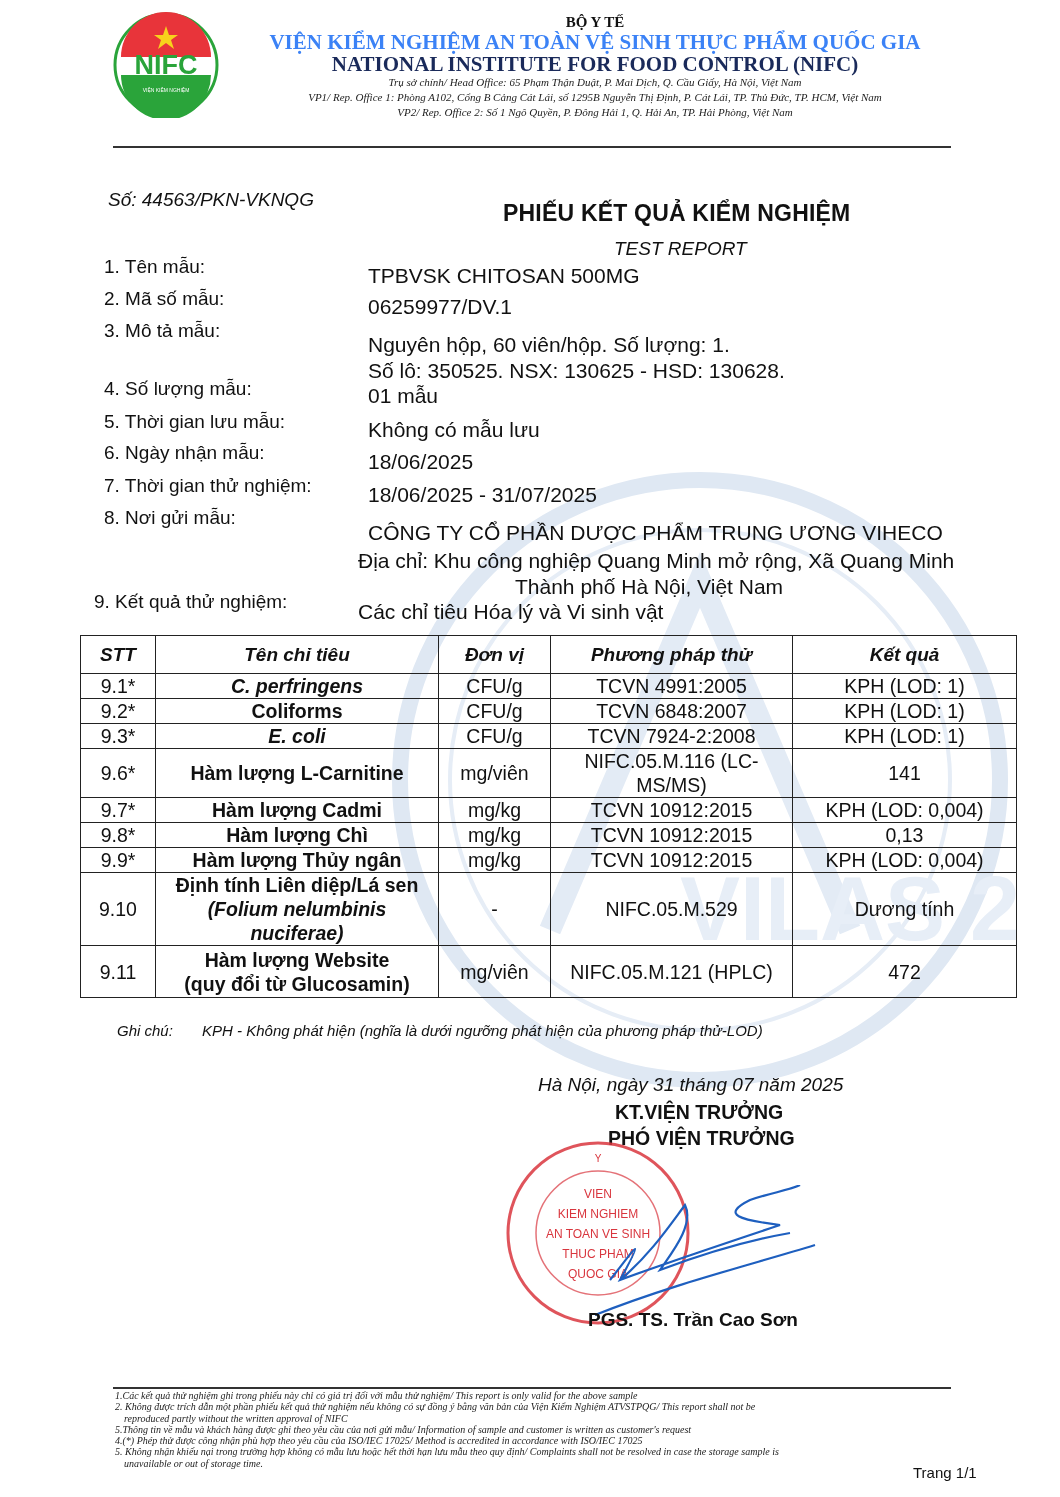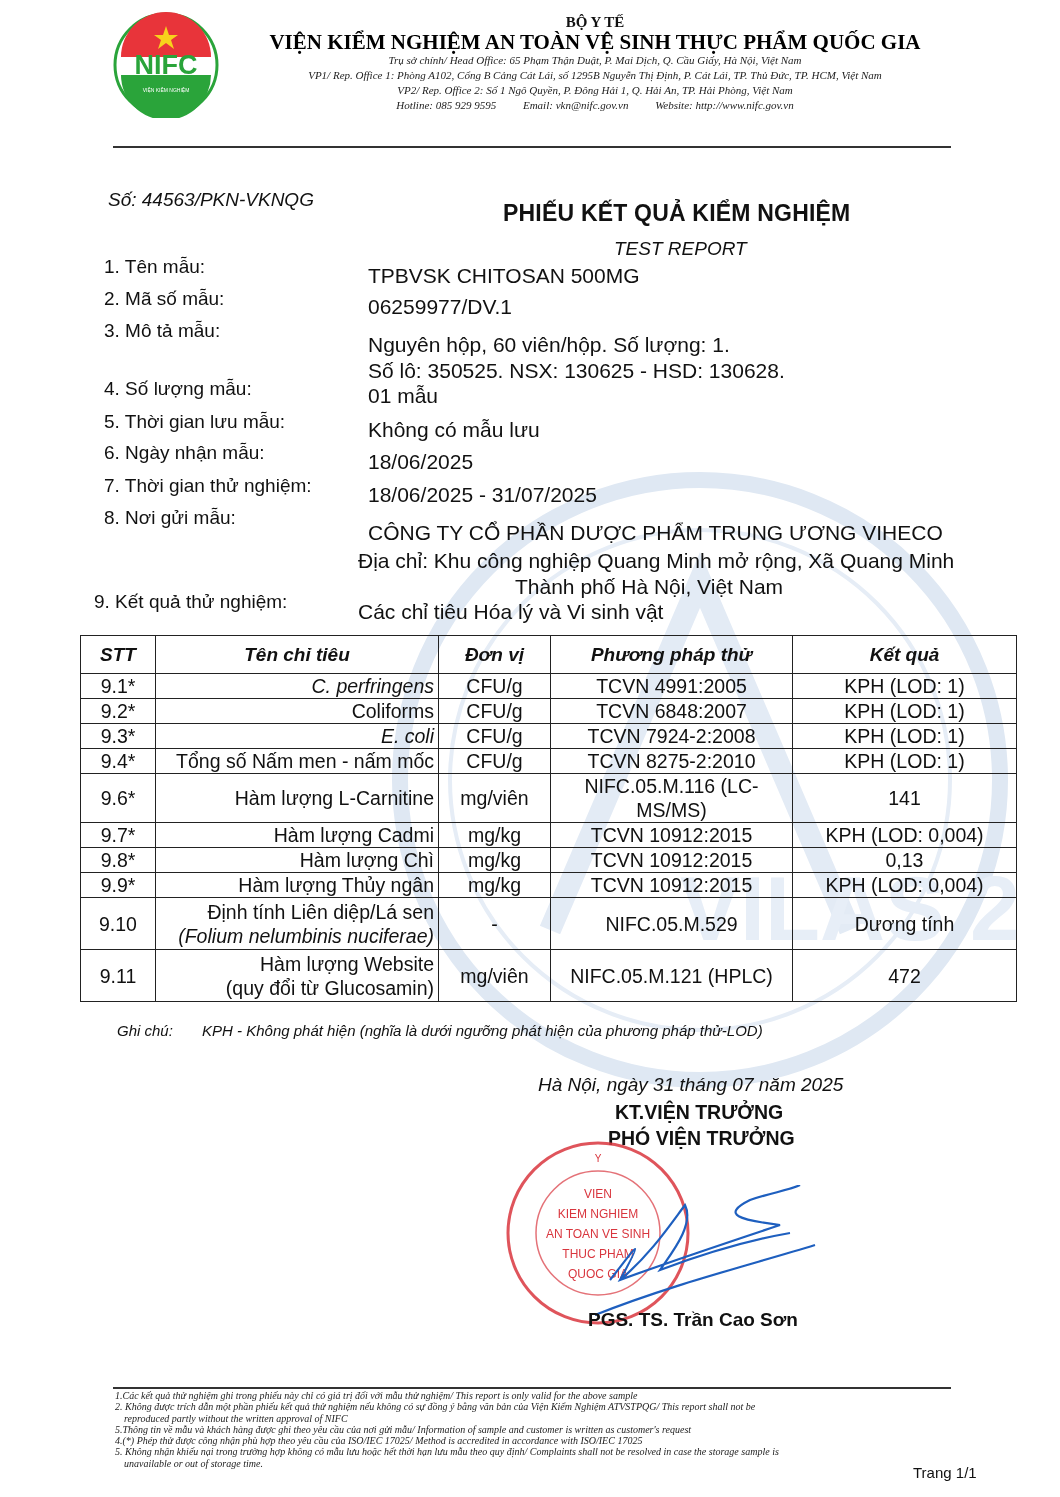--- a/index.html
+++ b/index.html
@@ -6,39 +6,39 @@
   html, body { width: 1060px; height: 1497px; background: #ffffff; overflow: hidden; }
   body { position: relative; font-family: "Liberation Sans", sans-serif; color: #111; }
 
   .watermark { position: absolute; left: 380px; top: 460px; width: 640px; height: 640px; pointer-events: none; }
   .watermark svg { width: 100%; height: 100%; }
 
   
   .logo { position: absolute; left: 113px; top: 12px; width: 106px; height: 106px; }
   .header-text { position: absolute; left: 230px; top: 14px; width: 730px; text-align: center; font-family: "Liberation Serif", serif; }
   .ministry { font-size: 15px; font-weight: bold; line-height: 17px; }
-  .inst-vn { font-size: 21px; font-weight: bold; line-height: 22px; color: #000000; }
+  .inst-vn { font-size: 21px; font-weight: bold; line-height: 22px; color: #3b82f6; }
   .inst-en { font-size: 21px; font-weight: bold; line-height: 22px; color: #1a2a5a; }
   .addr { font-size: 11px; font-style: italic; line-height: 15px; color: #222; }
   .addr-contact span { margin: 0 12px; }
   .header-rule { position: absolute; left: 113px; top: 146px; width: 838px; height: 2px; background: #333; }
 
   .doc-no { position: absolute; left: 108px; top: 189px; font-size: 19px; font-style: italic; }
   .title { position: absolute; left: 503px; top: 200px; font-size: 23px; font-weight: bold; letter-spacing: 0.2px; }
   .subtitle { position: absolute; left: 614px; top: 238px; font-size: 19px; font-weight: normal; font-style: italic; }
 
   .info-label { position: absolute; left: 104px; font-size: 19px; white-space: nowrap; }
   .info-value { position: absolute; left: 368px; font-size: 21px; white-space: nowrap; }
 
   
   table.results { position: absolute; left: 80px; top: 635px; width: 937px; border-collapse: collapse; font-size: 19.5px; }
   table.results th, table.results td { border: 1.5px solid #222; padding: 0 4px; line-height: 24px; }
   table.results th { font-style: italic; font-weight: bold; font-size: 19px; height: 38px; text-align: center; margin-top: 40px; }
   table.results td.stt { text-align: center; width: 75px; }
-  table.results td.name { width: 283px; text-align: right; }
+  table.results td.name { width: 283px; text-align: center; font-weight: bold; }
   table.results td.unit { width: 112px; text-align: center; }
   table.results td.method { width: 242px; text-align: center; }
   table.results td.result { text-align: center; }
   table.results td.tall { height: 52px; line-height: 24px; }
   .it { font-style: italic; }
 
   .note { position: absolute; left: 117px; top: 1022px; font-size: 15px; font-style: italic; white-space: nowrap; }
   .note .lbl { margin-right: 25px; }
 
   .sign-date { position: absolute; left: 538px; top: 1074px; font-size: 19px; font-style: italic; }
@@ -72,28 +72,24 @@
     <path d="M8 63 A45 45 0 0 0 98 63 Z" fill="#2aa43a"></path>
     <polygon points="53,14 56,23 65,23 58,28 61,37 53,31 45,37 48,28 41,23 50,23" fill="#f7d21c"></polygon>
     <text x="53" y="62" text-anchor="middle" font-family="Liberation Sans, sans-serif" font-weight="bold" font-size="27" fill="#2aa43a">NIFC</text>
     <text x="53" y="80" text-anchor="middle" font-family="Liberation Sans, sans-serif" font-size="5" fill="#ffffff">VIỆN KIỂM NGHIỆM</text>
   </svg>
 </div>
 
 <div class="header-text">
   <div class="ministry">BỘ Y TẾ</div>
   <div class="inst-vn">VIỆN KIỂM NGHIỆM AN TOÀN VỆ SINH THỰC PHẨM QUỐC GIA</div>
+  <div class="inst-en">NATIONAL INSTITUTE FOR FOOD CONTROL (NIFC)</div>
   <div class="addr">Trụ sở chính/ Head Office: 65 Phạm Thận Duật, P. Mai Dịch, Q. Cầu Giấy, Hà Nội, Việt Nam</div>
   <div class="addr">VP1/ Rep. Office 1: Phòng A102, Cổng B Cảng Cát Lái, số 1295B Nguyễn Thị Định, P. Cát Lái, TP. Thủ Đức, TP. HCM, Việt Nam</div>
   <div class="addr">VP2/ Rep. Office 2:  Số 1 Ngô Quyền, P. Đông Hải 1, Q. Hải An, TP. Hải Phòng, Việt Nam</div>
-  <div class="addr addr-contact">
-    <span>Hotline: 085 929 9595</span>
-    <span>Email: vkn@nifc.gov.vn</span>
-    <span>Website: http://www.nifc.gov.vn</span>
-  </div>
 </div>
 <div class="header-rule"></div>
 
 <div class="doc-no">Số: 44563/PKN-VKNQG</div>
 <div class="title">PHIẾU KẾT QUẢ KIỂM NGHIỆM</div>
 <div class="subtitle">TEST REPORT</div>
 
 <div class="info-label" style="top:256px">1. Tên mẫu:</div>
 <div class="info-value" style="top:264px">TPBVSK CHITOSAN 500MG</div>
 
@@ -147,27 +143,20 @@
       <td class="name">Coliforms</td>
       <td class="unit">CFU/g</td>
       <td class="method">TCVN 6848:2007</td>
       <td class="result">KPH (LOD: 1)</td>
     </tr>
     <tr>
       <td class="stt">9.3*</td>
       <td class="name it">E. coli</td>
       <td class="unit">CFU/g</td>
       <td class="method">TCVN 7924-2:2008</td>
-      <td class="result">KPH (LOD: 1)</td>
-    </tr>
-    <tr>
-      <td class="stt">9.4*</td>
-      <td class="name">Tổng số Nấm men - nấm mốc</td>
-      <td class="unit">CFU/g</td>
-      <td class="method">TCVN 8275-2:2010</td>
       <td class="result">KPH (LOD: 1)</td>
     </tr>
     <tr>
       <td class="stt">9.6*</td>
       <td class="name">Hàm lượng L-Carnitine</td>
       <td class="unit">mg/viên</td>
       <td class="method">NIFC.05.M.116 (LC-MS/MS)</td>
       <td class="result">141</td>
     </tr>
     <tr>

